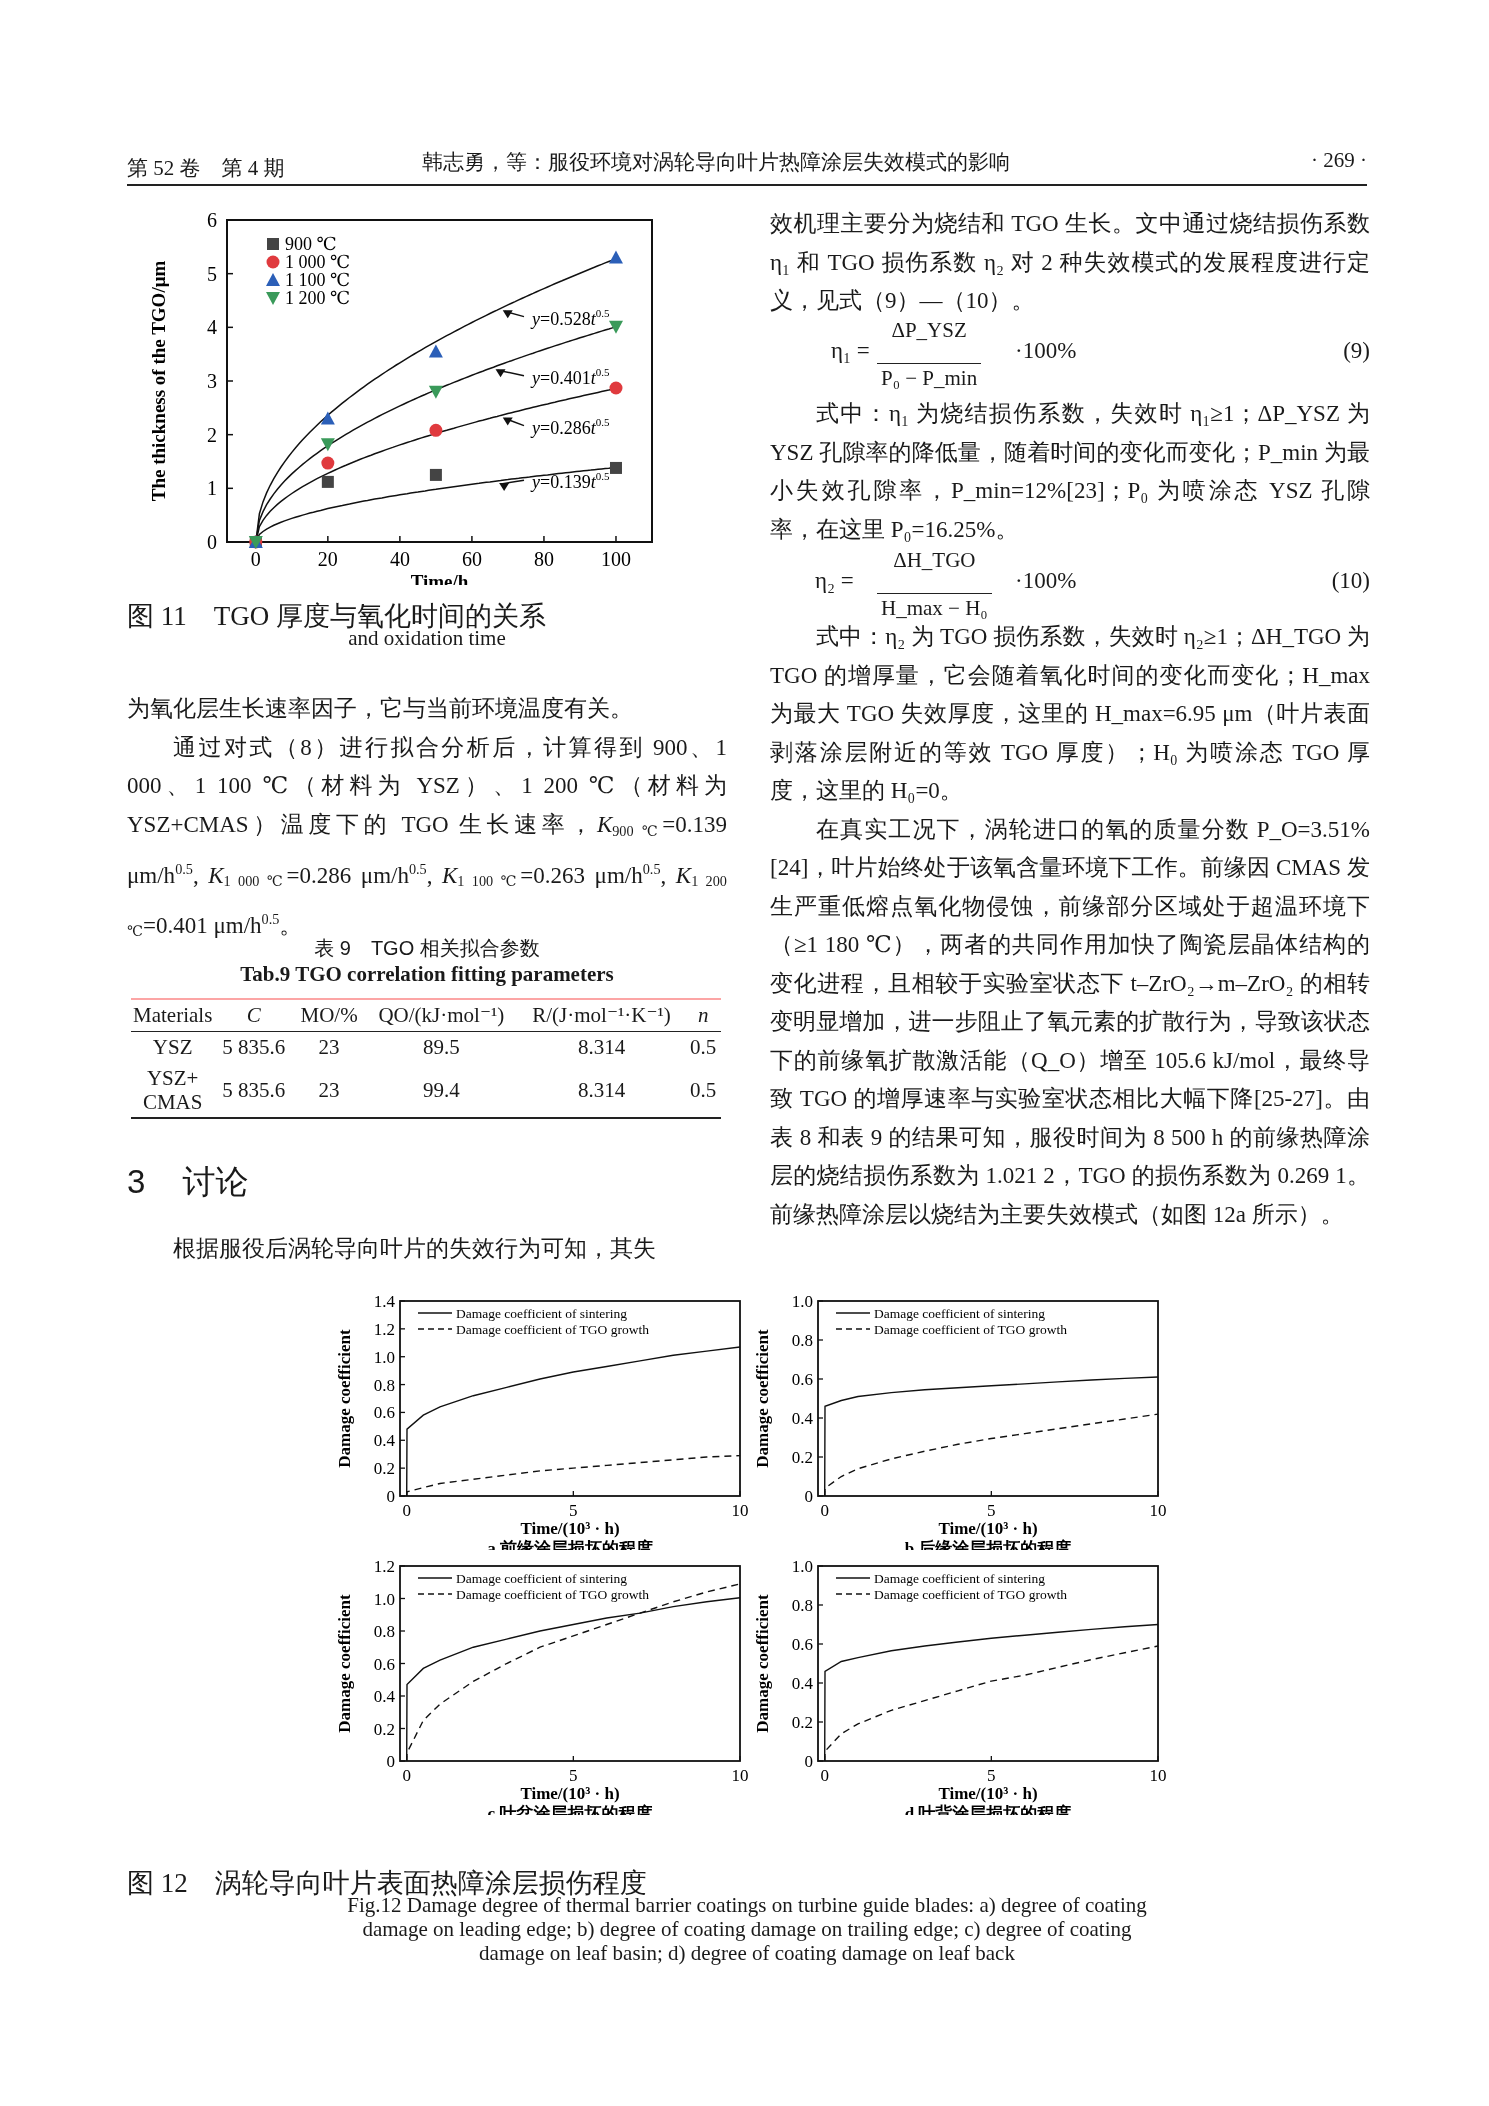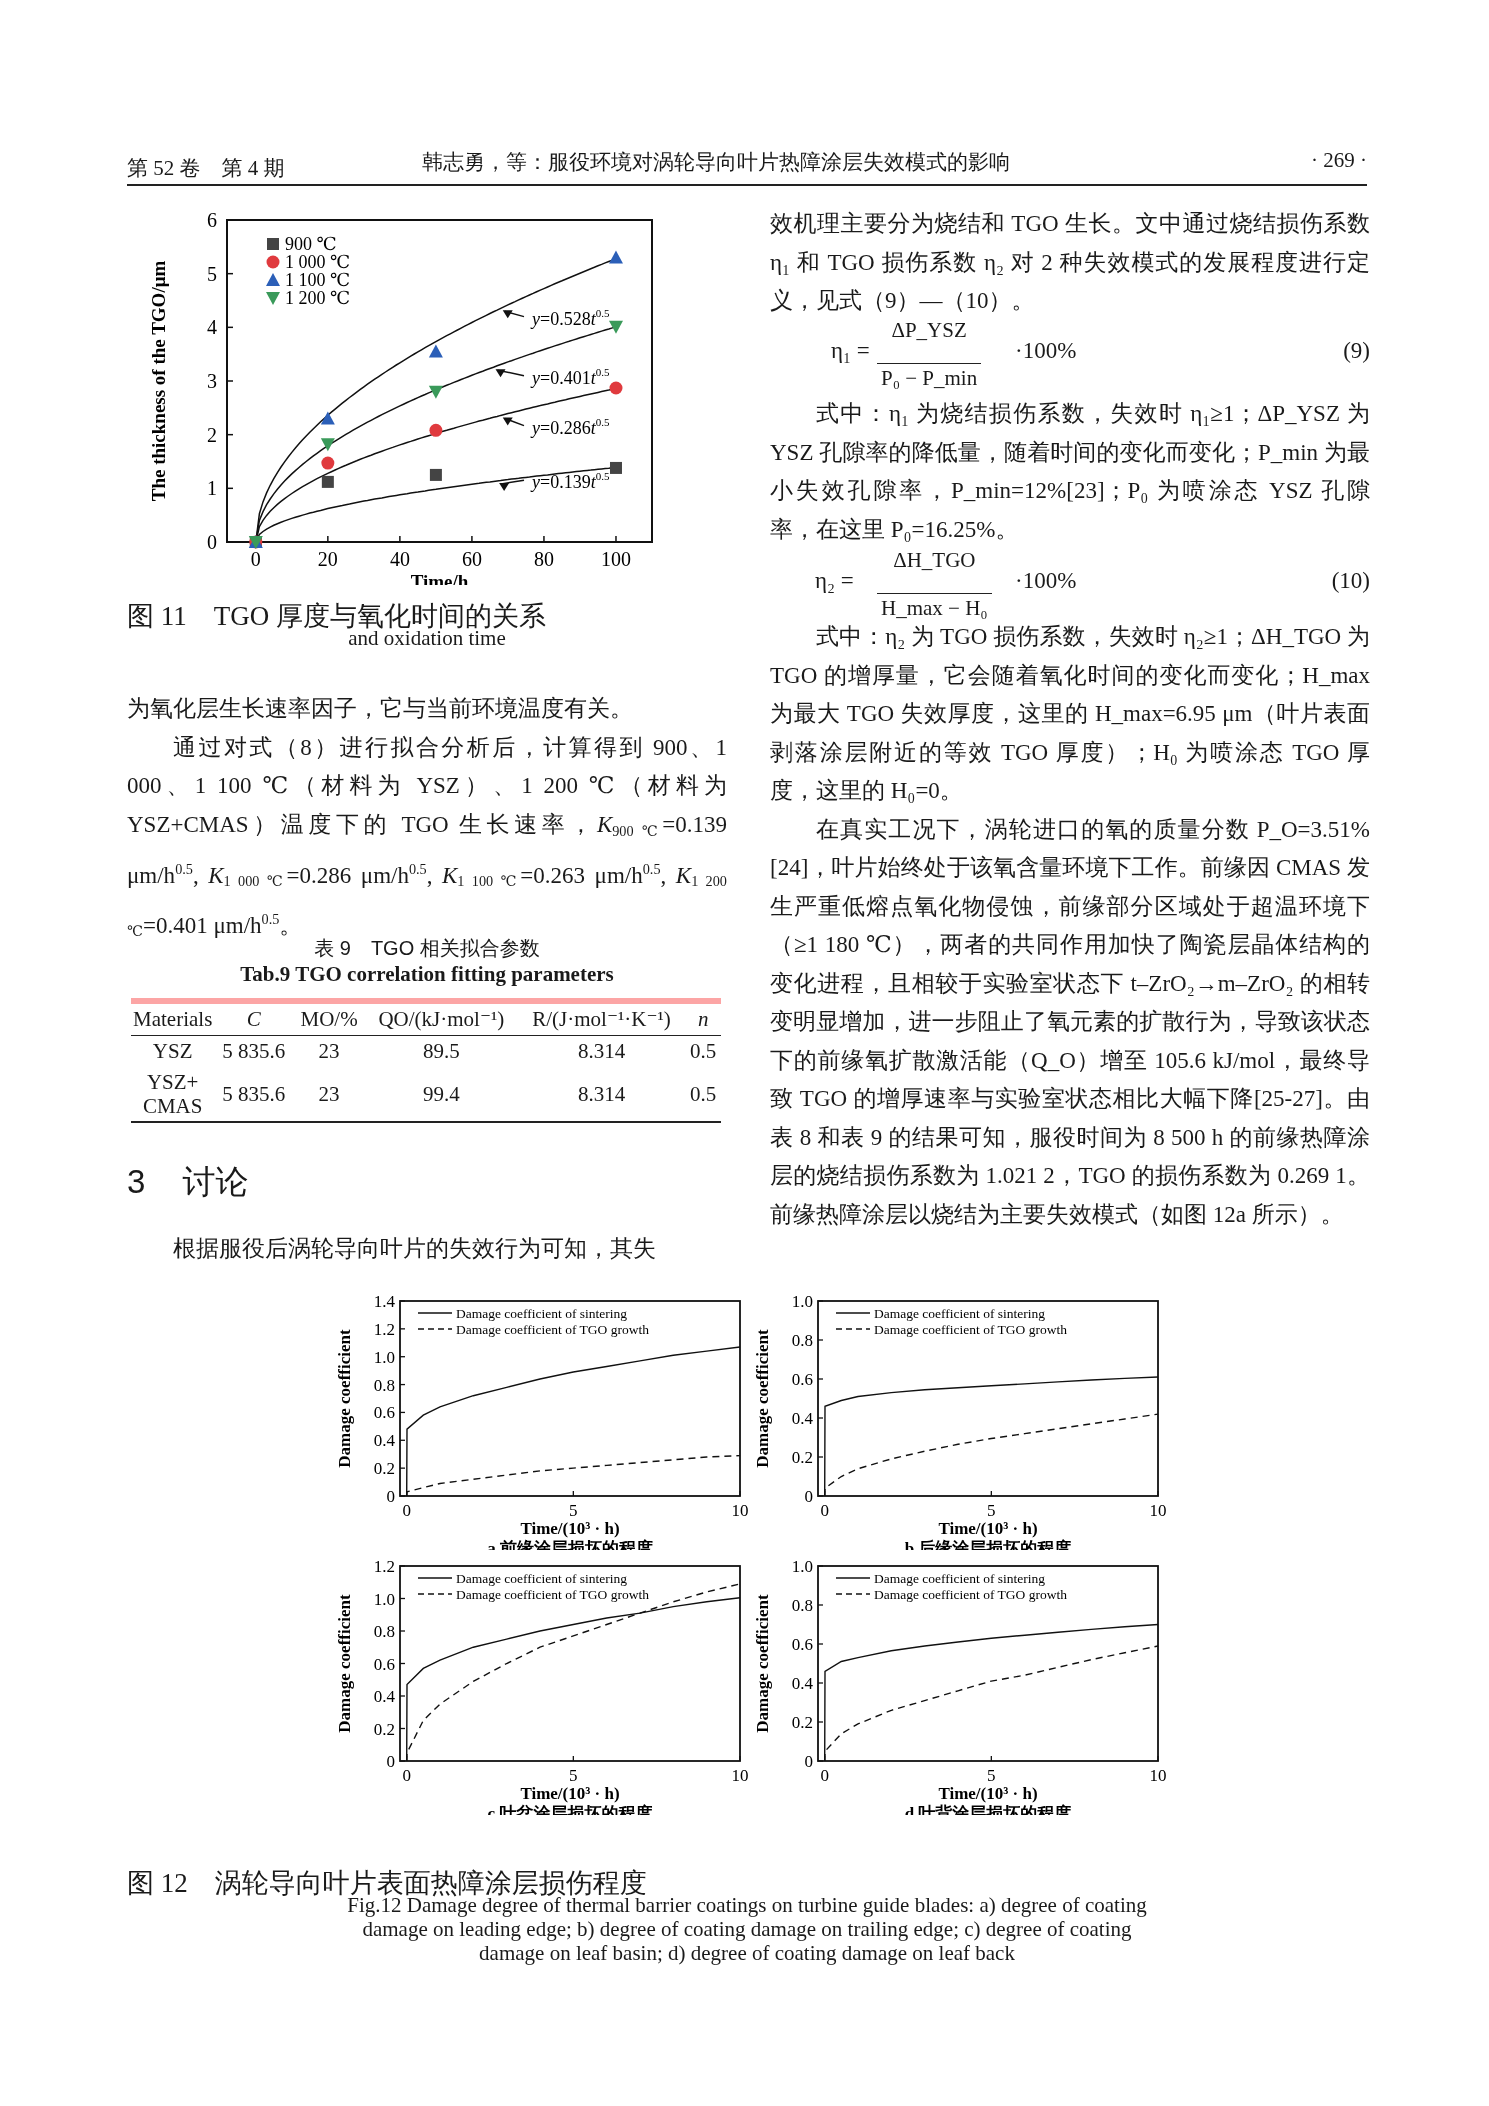--- a/index.html
+++ b/index.html
@@ -17,21 +17,21 @@
   .para p { margin:0; }
   .indent { text-indent:2em; }
   .cap-cn { font-size:27px; text-align:left; }
   .cap-en { font-size:21px; text-align:center; line-height:24px; }
   sub, sup { font-size:62%; }
   sub { vertical-align:-0.25em; } sup { vertical-align:0.6em; }
   i { font-style:italic; }
   
   table.t9 { border-collapse:collapse; font-size:21px; width:590px; }
   table.t9 th, table.t9 td { font-weight:normal; text-align:center; padding:3px 2px; }
-  table.t9 thead tr { border-top:6px solid #fca5a5; border-bottom:1px solid #222; }
+  table.t9 thead tr { border-top:2px solid #fca5a5; border-bottom:1px solid #222; }
   table.t9 tbody tr:last-child { border-bottom:2px solid #222; }
   .sec { font-family:"Liberation Sans","DejaVu Sans",sans-serif; font-size:33px; }
   .tabtitle-cn { font-family:"Liberation Sans","DejaVu Sans",sans-serif; font-size:20px; text-align:center; }
   .tabtitle-en { font-size:21px; font-weight:bold; text-align:center; }
   
   .eq { font-size:23px; }
   .frac { display:inline-block; vertical-align:middle; text-align:center; }
   .frac .num { display:block; border-bottom:1.5px solid #222; padding:0 4px 20px; }
   .frac .den { display:block; padding:2px 4px 0; }
   svg text { font-family:"Liberation Serif","DejaVu Serif",serif; }

